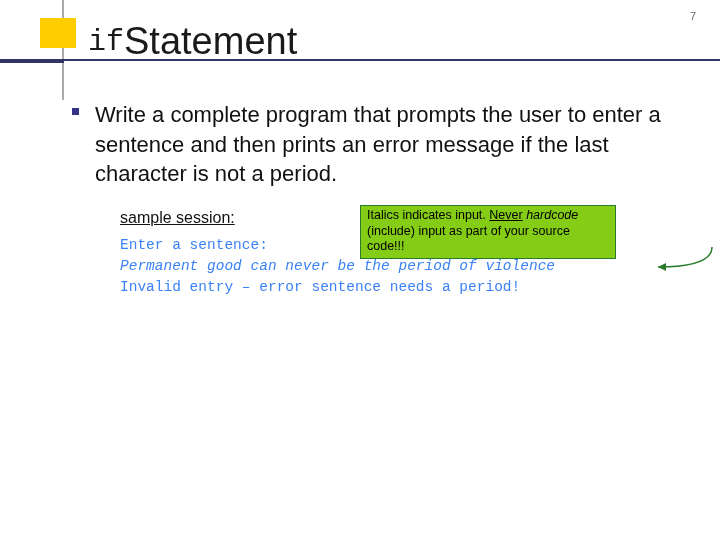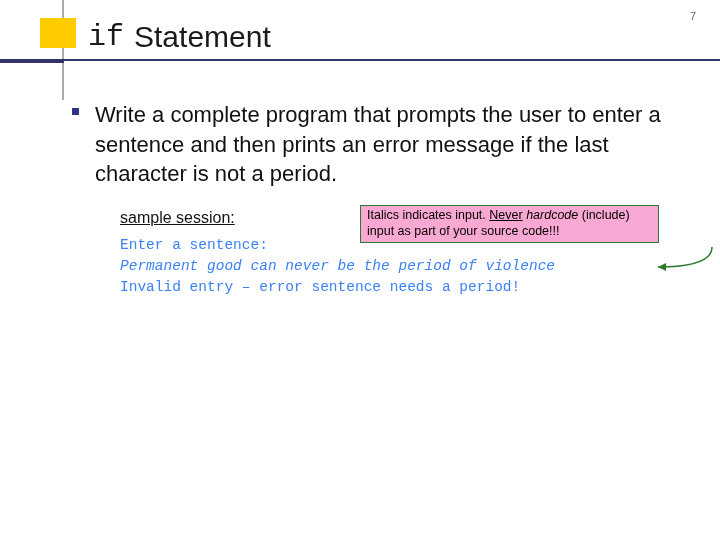--- a/index.html
+++ b/index.html
@@ -25,30 +25,29 @@
     width: 36px;
     height: 30px;
     background: #ffcc00;
   }
   .title-row {
     position: absolute;
     top: 20px;
     left: 88px;
     display: flex;
     align-items: center;
-    gap: 10px;
   }
   .title-if {
     font-family: "Courier New", monospace;
     font-size: 30px;
     color: #1a1a1a;
   }
   .title-statement {
     font-family: Verdana, Arial, sans-serif;
-    font-size: 30px;
+    font-size: 38px;
     color: #1a1a1a;
   }
   .hline-dark {
     position: absolute;
     top: 59px;
     left: 0;
     width: 720px;
     height: 2px;
     background: #333366;
   }
@@ -98,23 +97,23 @@
   }
   .sample-label {
     font-size: 16px;
     text-decoration: underline;
     color: #111;
   }
   .callout {
     position: absolute;
     top: -4px;
     left: 240px;
-    width: 299px;
+    width: 256px;
     border: 1px solid #2a7a2a;
-    background: #f9a8d4;
+    background: #84cc16;
     padding: 2px 6px 3px 6px;
     font-size: 12.5px;
     line-height: 1.25;
   }
   .callout .never { text-decoration: underline; }
   .callout .hardcode { font-style: italic; }
   .arrow-svg {
     position: absolute;
     top: 38px;
     left: 530px;

